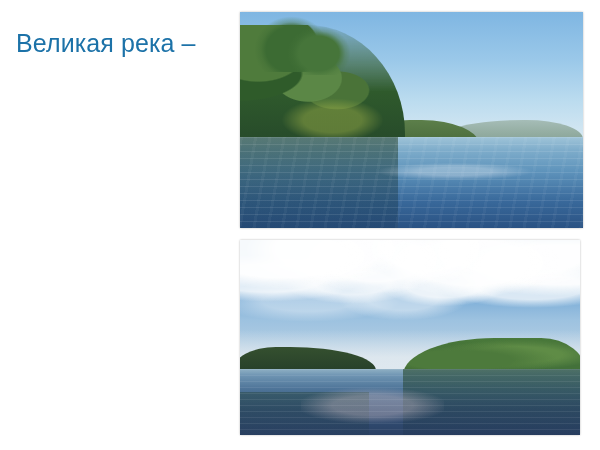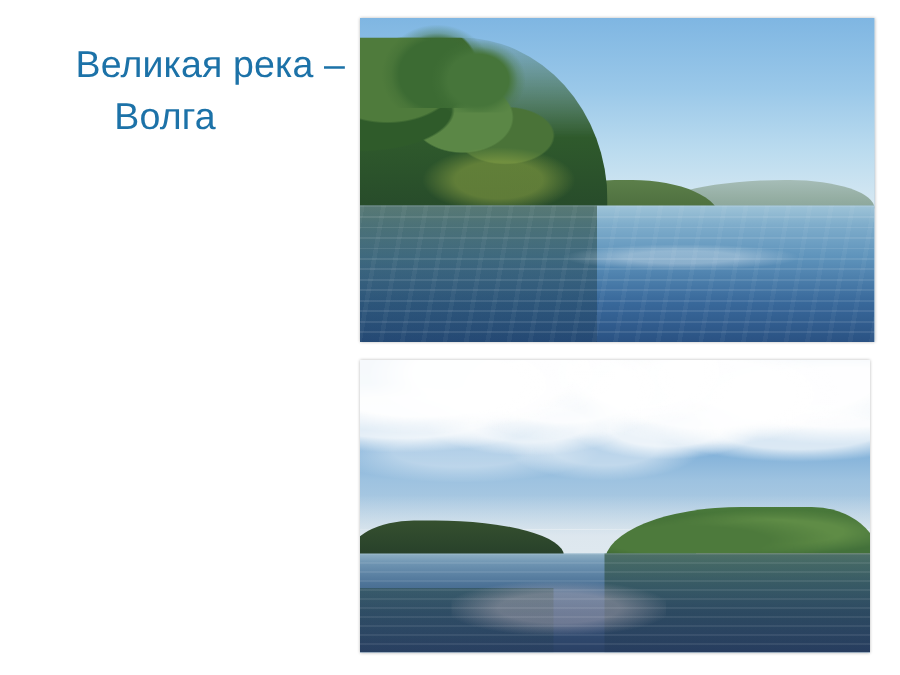--- a/index.html
+++ b/index.html
@@ -31,21 +31,21 @@
     top: 26px;
     width: 222px;
     text-align: center;
     color: #1c72a8;
     font-size: 25px;
     line-height: 35px;
     font-weight: 400;
     letter-spacing: 0.1px;
     white-space: nowrap;
   }
-  .title-line-1 { display: block; text-align: right; padding-left: 8px; }
+  .title-line-1 { display: block; text-align: left; padding-left: 8px; }
   .title-line-2 { display: block; text-align: center; padding-right: 18px; }
 
   
   .body-block {
     position: absolute;
     left: 4px;
     top: 175px;
     width: 240px;
   }
   .body-line {
@@ -210,21 +210,20 @@
     opacity: 0.75;
   }
 </style>
 </head>
 <body>
 
 <div class="slide">
 
   <div class="title-block">
     <span class="title-line-1">Великая река –</span>
-    <span class="title-line-2">Волга</span>
   </div>
 
 
   <div class="photo photo-top">
     <div class="photo-inner">
       <div class="t-sky"></div>
       <div class="t-far-hills"></div>
       <div class="t-far-trees"></div>
       <div class="t-trees-main"></div>
       <div class="t-tree-crown"></div>

